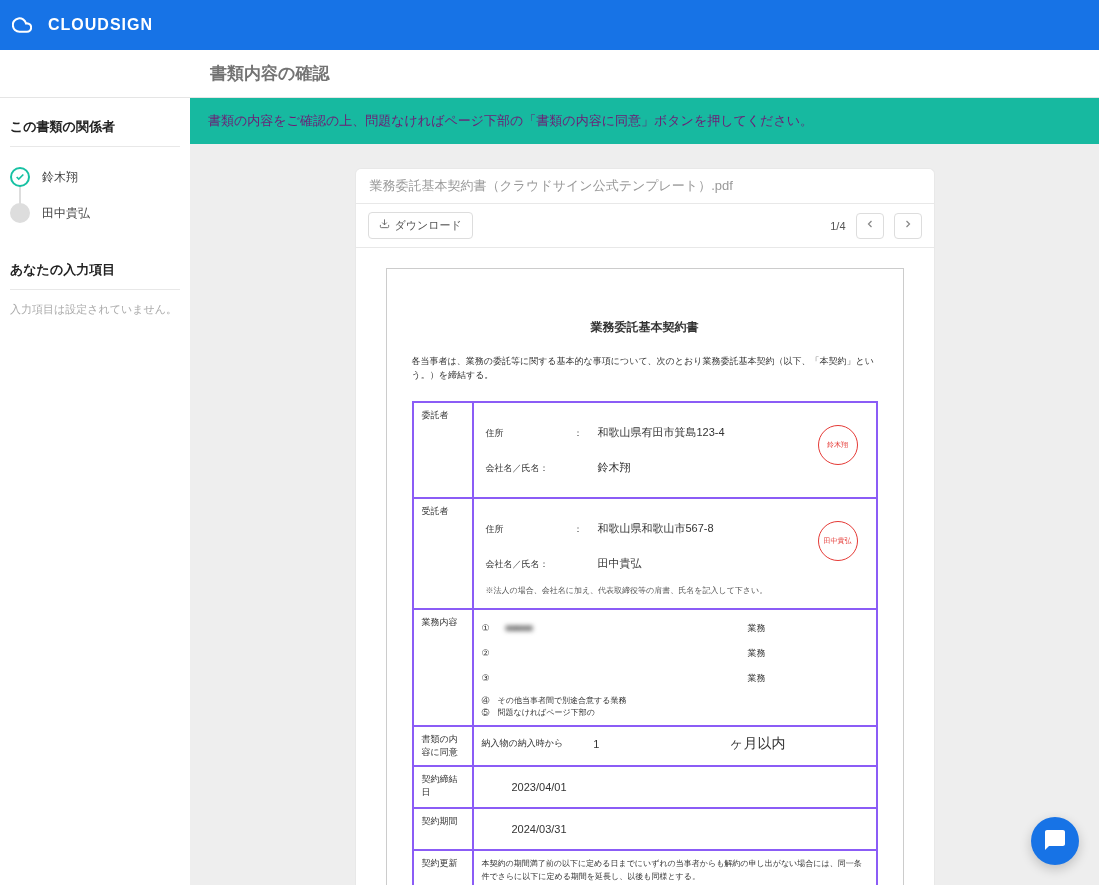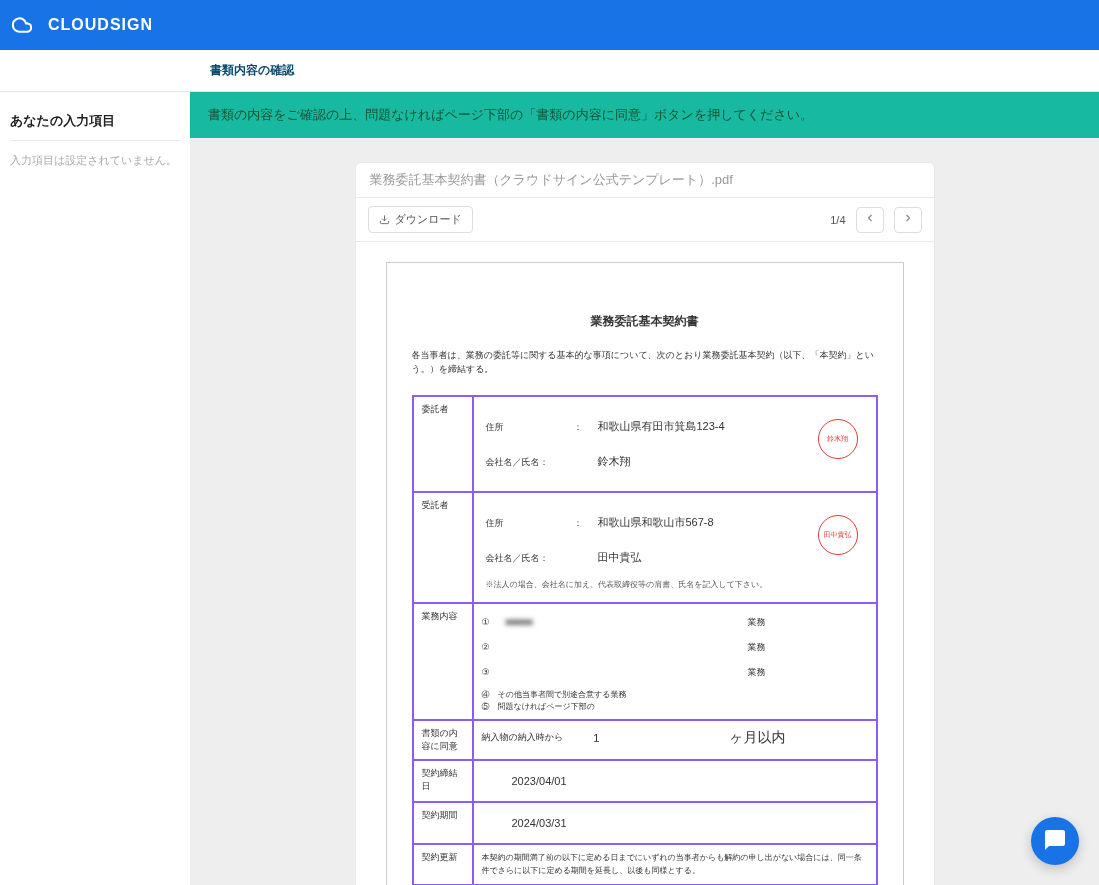--- a/index.html
+++ b/index.html
@@ -3,43 +3,43 @@
 <meta charset="utf-8">
 <style>
 * { margin: 0; padding: 0; box-sizing: border-box; }
 body { font-family: -apple-system, BlinkMacSystemFont, "Segoe UI", "Hiragino Sans", "Hiragino Kaku Gothic ProN", Meiryo, sans-serif; background: #f0f0f0; color: #333; font-size: 13px; }
 
 .header { background: #1773E6; height: 50px; display: flex; align-items: center; padding: 0 12px; }
 .logo { color: #fff; font-weight: bold; font-size: 16px; letter-spacing: 1px; display: flex; align-items: center; gap: 16px; }
 .logo-icon { display: inline-flex; }
 
 .subheader { background: #fff; display: flex; align-items: center; justify-content: space-between; padding: 12px 16px 12px 210px; border-bottom: 1px solid #e5e5e5; }
-.subheader-title { font-size: 12px; font-weight: bold; color: #0c4a6e; }
+.subheader-title { font-size: 17px; font-weight: bold; color: #737373; }
 .reject-btn { background: #666; color: #fff; border: none; padding: 8px 14px; border-radius: 4px; font-size: 12px; cursor: pointer; display: flex; align-items: center; gap: 6px; }
 
 .layout { display: flex; }
 .sidebar { width: 190px; background: #fff; padding: 20px 10px; min-height: calc(100vh - 106px); }
 .side-section { margin-bottom: 30px; }
 .side-title { font-weight: bold; font-size: 13px; color: #222; padding-bottom: 10px; border-bottom: 1px solid #e8e8e8; margin-bottom: 12px; }
 .party-list { list-style: none; position: relative; }
 .party-item { display: flex; align-items: center; gap: 12px; padding: 8px 0; font-size: 12px; color: #444; position: relative; }
 .party-icon { width: 20px; height: 20px; border-radius: 50%; display: flex; align-items: center; justify-content: center; flex-shrink: 0; position: relative; z-index: 1; background: #fff; }
 .party-icon.done { border: 2px solid #17c1a3; color: #17c1a3; }
 .party-icon.pending { background: #ddd; border: 2px solid #ddd; }
 .party-connector { position: absolute; left: 9px; top: 24px; width: 2px; height: 24px; background: #ddd; z-index: 0; }
 .side-note { font-size: 11px; color: #aaa; }
 
 .main { flex: 1; background: #eee; }
-.banner { background: #17b9a0; color: #14532d; padding: 14px 18px; font-size: 13px; }
+.banner { background: #17b9a0; color: #701a75; padding: 14px 18px; font-size: 13px; }
 
 .doc-container { padding: 24px 0 40px; display: flex; justify-content: center; }
 .doc-frame { width: 580px; }
 .doc-name { color: #999; font-size: 13px; padding: 8px 14px; background: #fff; border-radius: 6px 6px 0 0; border: 1px solid #e8e8e8; border-bottom: none; }
 .doc-toolbar { background: #fff; border: 1px solid #e8e8e8; display: flex; align-items: center; justify-content: space-between; padding: 8px 12px; }
-.download-btn { border: 1px solid #ddd; background: #fff; padding: 5px 10px; border-radius: 4px; font-size: 11px; color: #555; cursor: pointer; display: flex; align-items: flex-end; gap: 5px; }
+.download-btn { border: 1px solid #ddd; background: #fff; padding: 5px 10px; border-radius: 4px; font-size: 11px; color: #555; cursor: pointer; display: flex; align-items: flex-start; gap: 5px; }
 .pager { display: flex; align-items: center; gap: 10px; }
 .page-ind { font-size: 11px; color: #555; }
 .pager-btn { border: 1px solid #ddd; background: #fff; width: 28px; height: 26px; border-radius: 4px; cursor: pointer; color: #888; display: flex; align-items: center; justify-content: center; }
 
 .doc-page-wrapper { background: #fff; border: 1px solid #e8e8e8; border-top: none; padding: 20px 30px 40px; }
 .doc-page { border: 1px solid #ccc; background: #fff; padding: 50px 25px 20px; font-size: 10px; color: #333; }
 .doc-title { text-align: center; font-weight: bold; font-size: 12px; margin-bottom: 18px; }
 .doc-intro { font-size: 9px; margin-bottom: 18px; line-height: 1.6; }
 
 .contract-table { width: 100%; border-collapse: collapse; font-size: 9px; }
@@ -83,20 +83,38 @@
     <span>CLOUDSIGN</span>
   </div>
 </div>
 
 <div class="subheader">
   <div class="subheader-title">書類内容の確認</div>
 </div>
 
 <div class="layout">
   <aside class="sidebar">
+    <div class="side-section">
+      <div class="side-title">この書類の関係者</div>
+      <ul class="party-list">
+        <li class="party-item">
+          <span class="party-icon done">
+            <svg width="10" height="10" viewBox="0 0 24 24" fill="none" stroke="currentColor" stroke-width="4">
+                <polyline points="20 6 9 17 4 12"></polyline>
+              </svg>
+          </span>
+          <span>鈴木翔</span>
+          <span class="party-connector"></span>
+        </li>
+        <li class="party-item">
+          <span class="party-icon pending"></span>
+          <span>田中貴弘</span>
+        </li>
+      </ul>
+    </div>
     <div class="side-section">
       <div class="side-title">あなたの入力項目</div>
       <div class="side-note">入力項目は設定されていません。</div>
     </div>
   </aside>
 
   <main class="main">
     <div class="banner">書類の内容をご確認の上、問題なければページ下部の「書類の内容に同意」ボタンを押してください。</div>
 
     <div class="doc-container">

